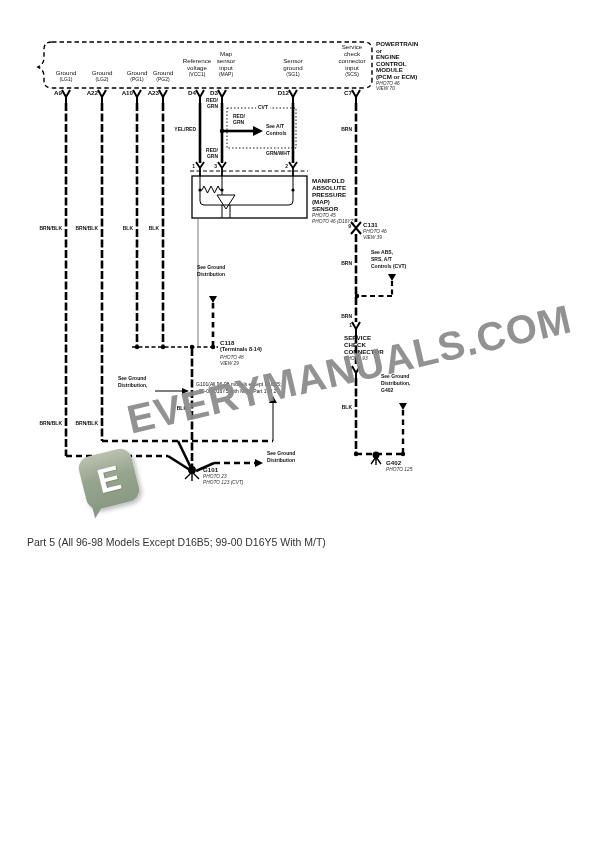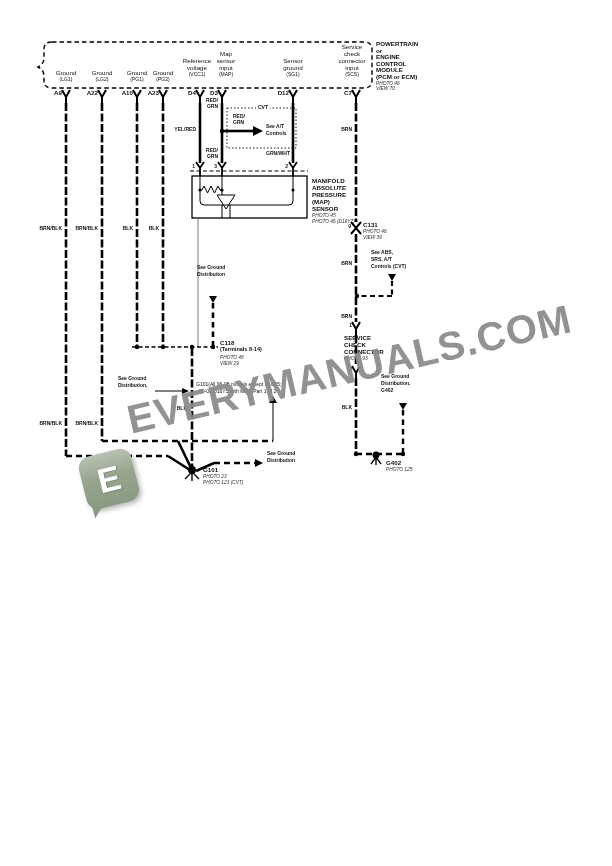--- a/index.html
+++ b/index.html
@@ -278,13 +278,14 @@
       <div class="lbl b s6" style="left: 386px; top: 460px;">G402</div>
       <div class="lbl i" style="left: 386px; top: 467px;">PHOTO 125</div>
     </div>
 
   <div id="watermark-logo">
     <div class="tail"></div>
     <div class="letter">E</div>
   </div>
   <div id="watermark-text">EVERYMANUALS.COM</div>
 
+  <div id="caption">Part 5 (All 96-98 Models Except D16B5; 99-00 D16Y5 With M/T)</div>
 </div>
 
 </body></html>

